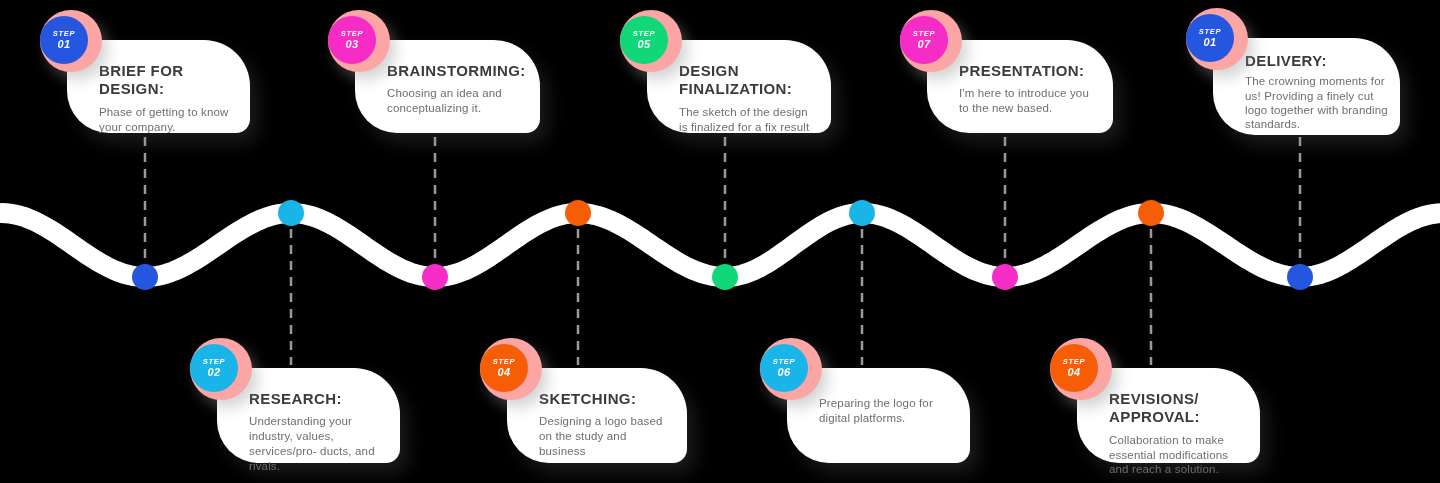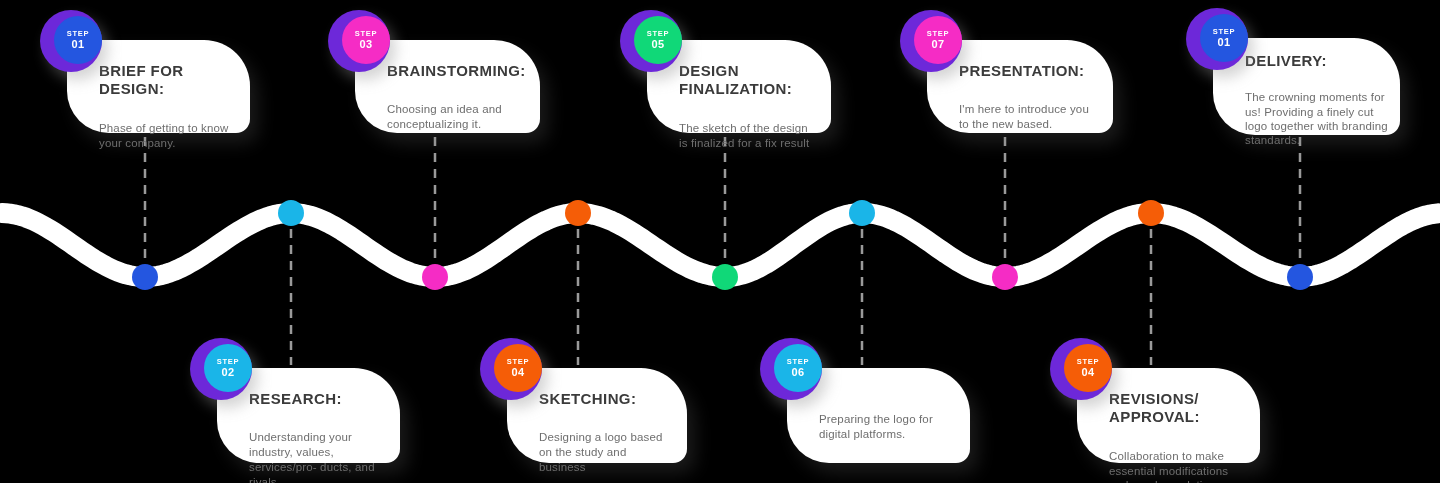--- a/index.html
+++ b/index.html
@@ -8,27 +8,27 @@
   .stage{position:absolute;left:0;top:0;width:1440px;height:483px;}
   #wave{position:absolute;left:0;top:0;}
   .step{position:absolute;}
   .card{position:absolute;left:0;top:0;right:0;bottom:0;background:#fff;
         border-radius:16px 46px 14px 42px;
         padding:22px 12px 0 32px;box-sizing:border-box;
         box-shadow:8px 10px 18px rgba(125,125,125,0.22);}
   .card-title{font-size:15px;font-weight:bold;color:#3b3b3b;
               letter-spacing:.4px;line-height:1.22;}
   .card-desc{font-size:11.5px;color:#6e6e6e;line-height:1.3;
-             letter-spacing:.15px;margin-top:22px;max-width:152px;}
+             letter-spacing:.15px;margin-top:6px;max-width:152px;}
   .step9 .card{padding-top:14px;}
-  .step9 .card-desc{line-height:1.24;margin-top:20px;}
+  .step9 .card-desc{line-height:1.24;margin-top:4px;}
   .badge{position:absolute;left:-27px;top:-30px;width:62px;height:62px;
-         border-radius:50%;background:#6d28d9;
+         border-radius:50%;background:#fca5a5;
          box-shadow:6px 8px 14px rgba(150,150,150,0.4);
-         display:flex;align-items:center;justify-content:flex-end;}
+         display:flex;align-items:center;justify-content:flex-start;font-style:italic;}
   .badge-circle{width:48px;height:48px;border-radius:50%;background:var(--accent,#2456e0);
          color:#fff;display:flex;flex-direction:column;align-items:center;
          justify-content:center;line-height:1;transform:translateY(-1px);}
   .badge-step{font-size:7.5px;font-weight:bold;letter-spacing:.7px;margin-bottom:2px;}
   .badge-num{font-size:11px;font-weight:bold;letter-spacing:.3px;}
 </style>
 </head>
 <body>
 
 <div class="stage">

